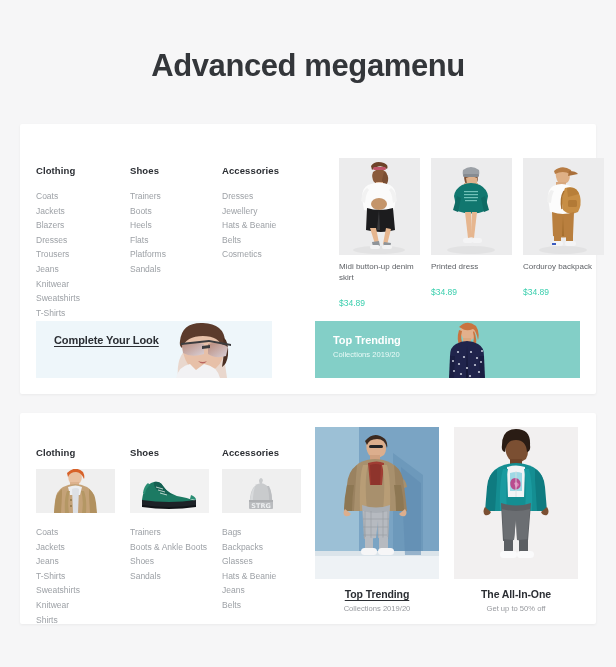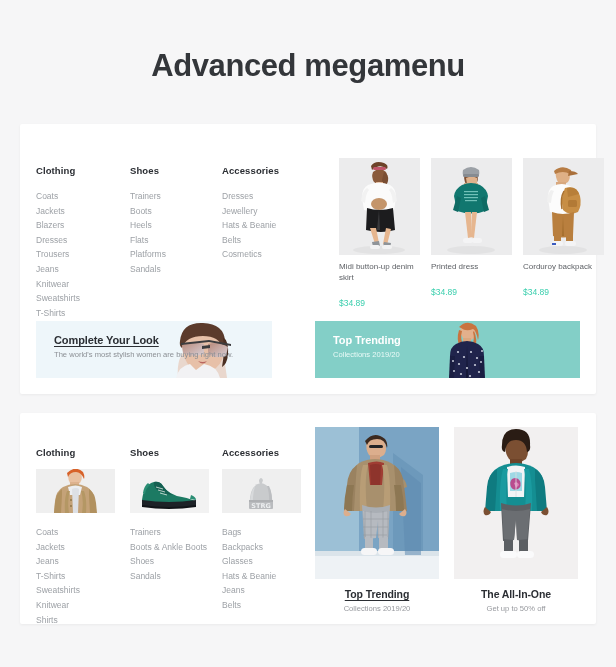--- a/index.html
+++ b/index.html
@@ -225,21 +225,20 @@
           <div class="prod-name">Corduroy backpack</div>
           <div class="prod-price">$34.89</div>
         </div>
 
       </div>
     </div>
 
     <div class="banner" id="banner-look">
       <div class="banner-inner">
         <div class="banner-title">Complete Your Look</div>
-        <div class="banner-sub">The world's most stylish women are buying right now.</div>
       </div>
       <svg width="120" height="57" viewBox="0 0 120 57" style="position:absolute;right:14px;top:0;">
         <defs>
           <linearGradient id="lensg" x1="0" y1="0" x2="1" y2="1">
             <stop offset="0%" stop-color="#b98a7a"></stop>
               <stop offset="100%" stop-color="#d8cfd6"></stop>
           </linearGradient>
         </defs>
         <path d="M40 57 q-2 -22 10 -30 q10 -7 22 -3 q13 4 15 19 l2 14z" fill="#e9d7cd"></path>
         <path d="M44 22 q4 -18 22 -17 q19 1 20 20 q1 14 -8 22 q-10 8 -22 2 q-11 -7 -12 -27z" fill="#e7c0a8"></path>

